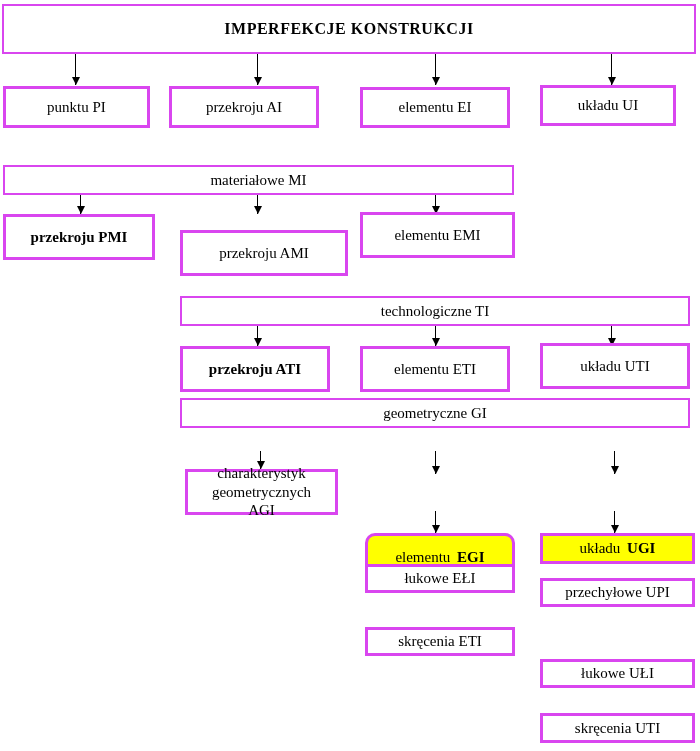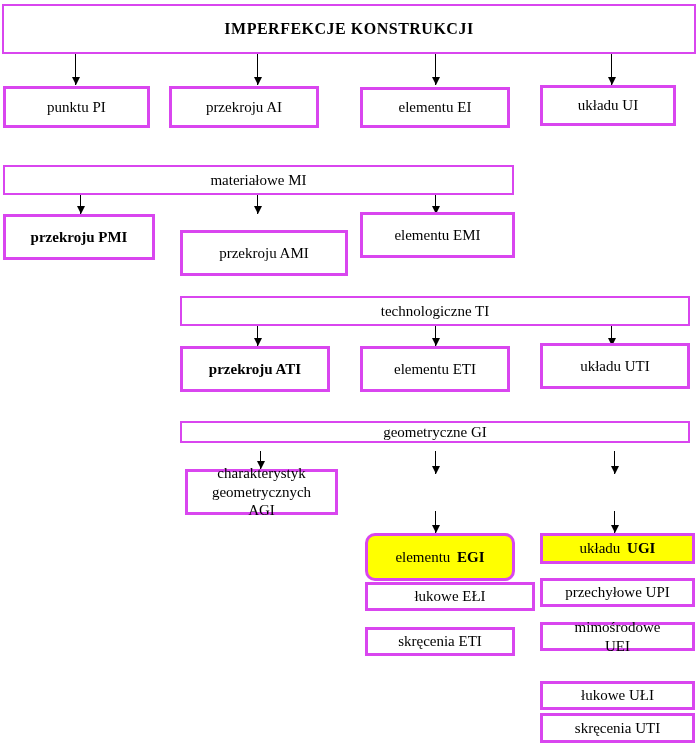--- a/index.html
+++ b/index.html
@@ -83,40 +83,39 @@
   <div class="node thick" style="left:180px; top:296px; width:510px; height:30px;">technologiczne TI</div>
 
   <div class="arrow" style="left:257px; top:326px; height:20px;"></div>
   <div class="arrow" style="left:435px; top:326px; height:20px;"></div>
   <div class="arrow" style="left:611px; top:326px; height:20px;"></div>
 
   <div class="node" style="left:180px; top:346px; width:150px; height:46px;font-weight:bold;">przekroju ATI</div>
   <div class="node" style="left:360px; top:346px; width:150px; height:46px;">elementu ETI</div>
   <div class="node" style="left:540px; top:343px; width:150px; height:46px;">układu UTI</div>
 
-  <div class="node thick" style="left:180px; top:421px; width:510px; height:22px;">geometryczne GI</div>
+  <div class="node thick" style="left:180px; top:398px; width:510px; height:30px;">geometryczne GI</div>
 
   <div class="arrow" style="left:260px; top:451px; height:18px;"></div>
   <div class="arrow" style="left:435px; top:451px; height:23px;"></div>
   <div class="arrow" style="left:614px; top:451px; height:23px;"></div>
 
   <div class="node" style="left:185px; top:469px; width:153px; height:46px;">charakterystyk geometrycznych AGI</div>
 
   <div class="arrow" style="left:435px; top:511px; height:22px;"></div>
   <div class="arrow" style="left:614px; top:511px; height:22px;"></div>
 
   <div class="node yellow" style="left:365px; top:533px; width:150px; height:48px;border-radius:10px;">
     <span>elementu</span>
       <span class="code">EGI</span>
   </div>
-  <div class="node" style="left:365px; top:582px; width:170px; height:29px;">łukowe EŁI</div>
+  <div class="node" style="left:365px; top:564px; width:150px; height:29px;">łukowe EŁI</div>
   <div class="node" style="left:365px; top:627px; width:150px; height:29px;">skręcenia ETI</div>
 
   <div class="node yellow" style="left:540px; top:533px; width:155px; height:31px;">
     <span>układu</span>
       <span class="code">UGI</span>
   </div>
   <div class="node" style="left:540px; top:578px; width:155px; height:29px;">przechyłowe UPI</div>
-  <div class="node" style="left:540px; top:622px; width:155px; height:29px;">mimośrodowe UEI</div>
-  <div class="node" style="left:540px; top:681px; width:155px; height:29px;">łukowe UŁI</div>
+  <div class="node" style="left:540px; top:659px; width:155px; height:29px;">łukowe UŁI</div>
   <div class="node" style="left:540px; top:713px; width:155px; height:30px;">skręcenia UTI</div>
 
 </div>
 
 </body></html>

